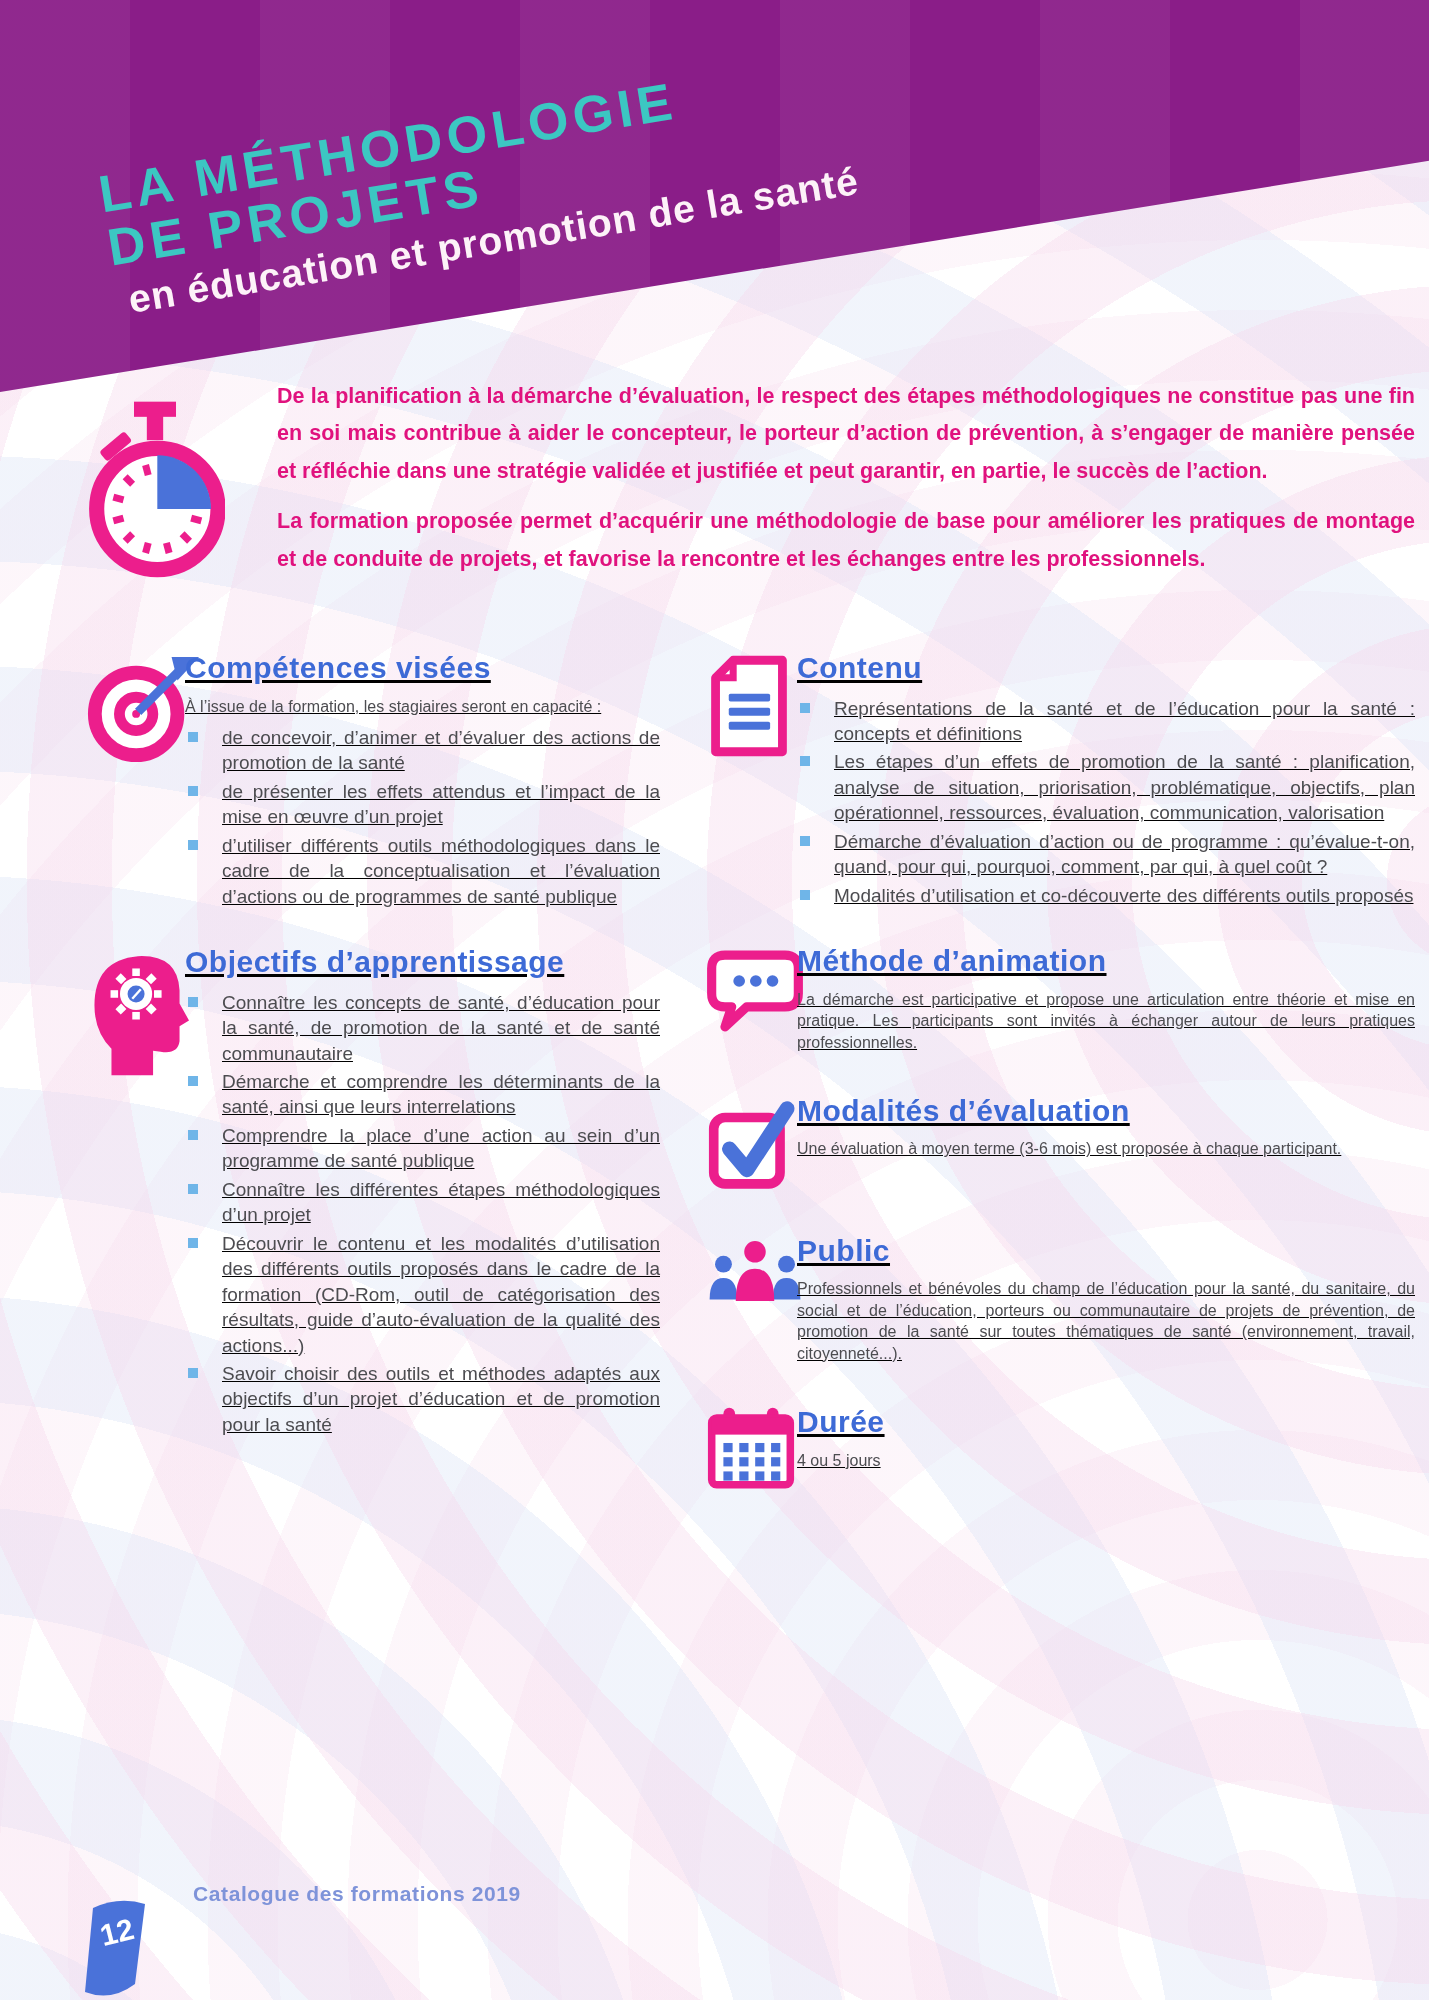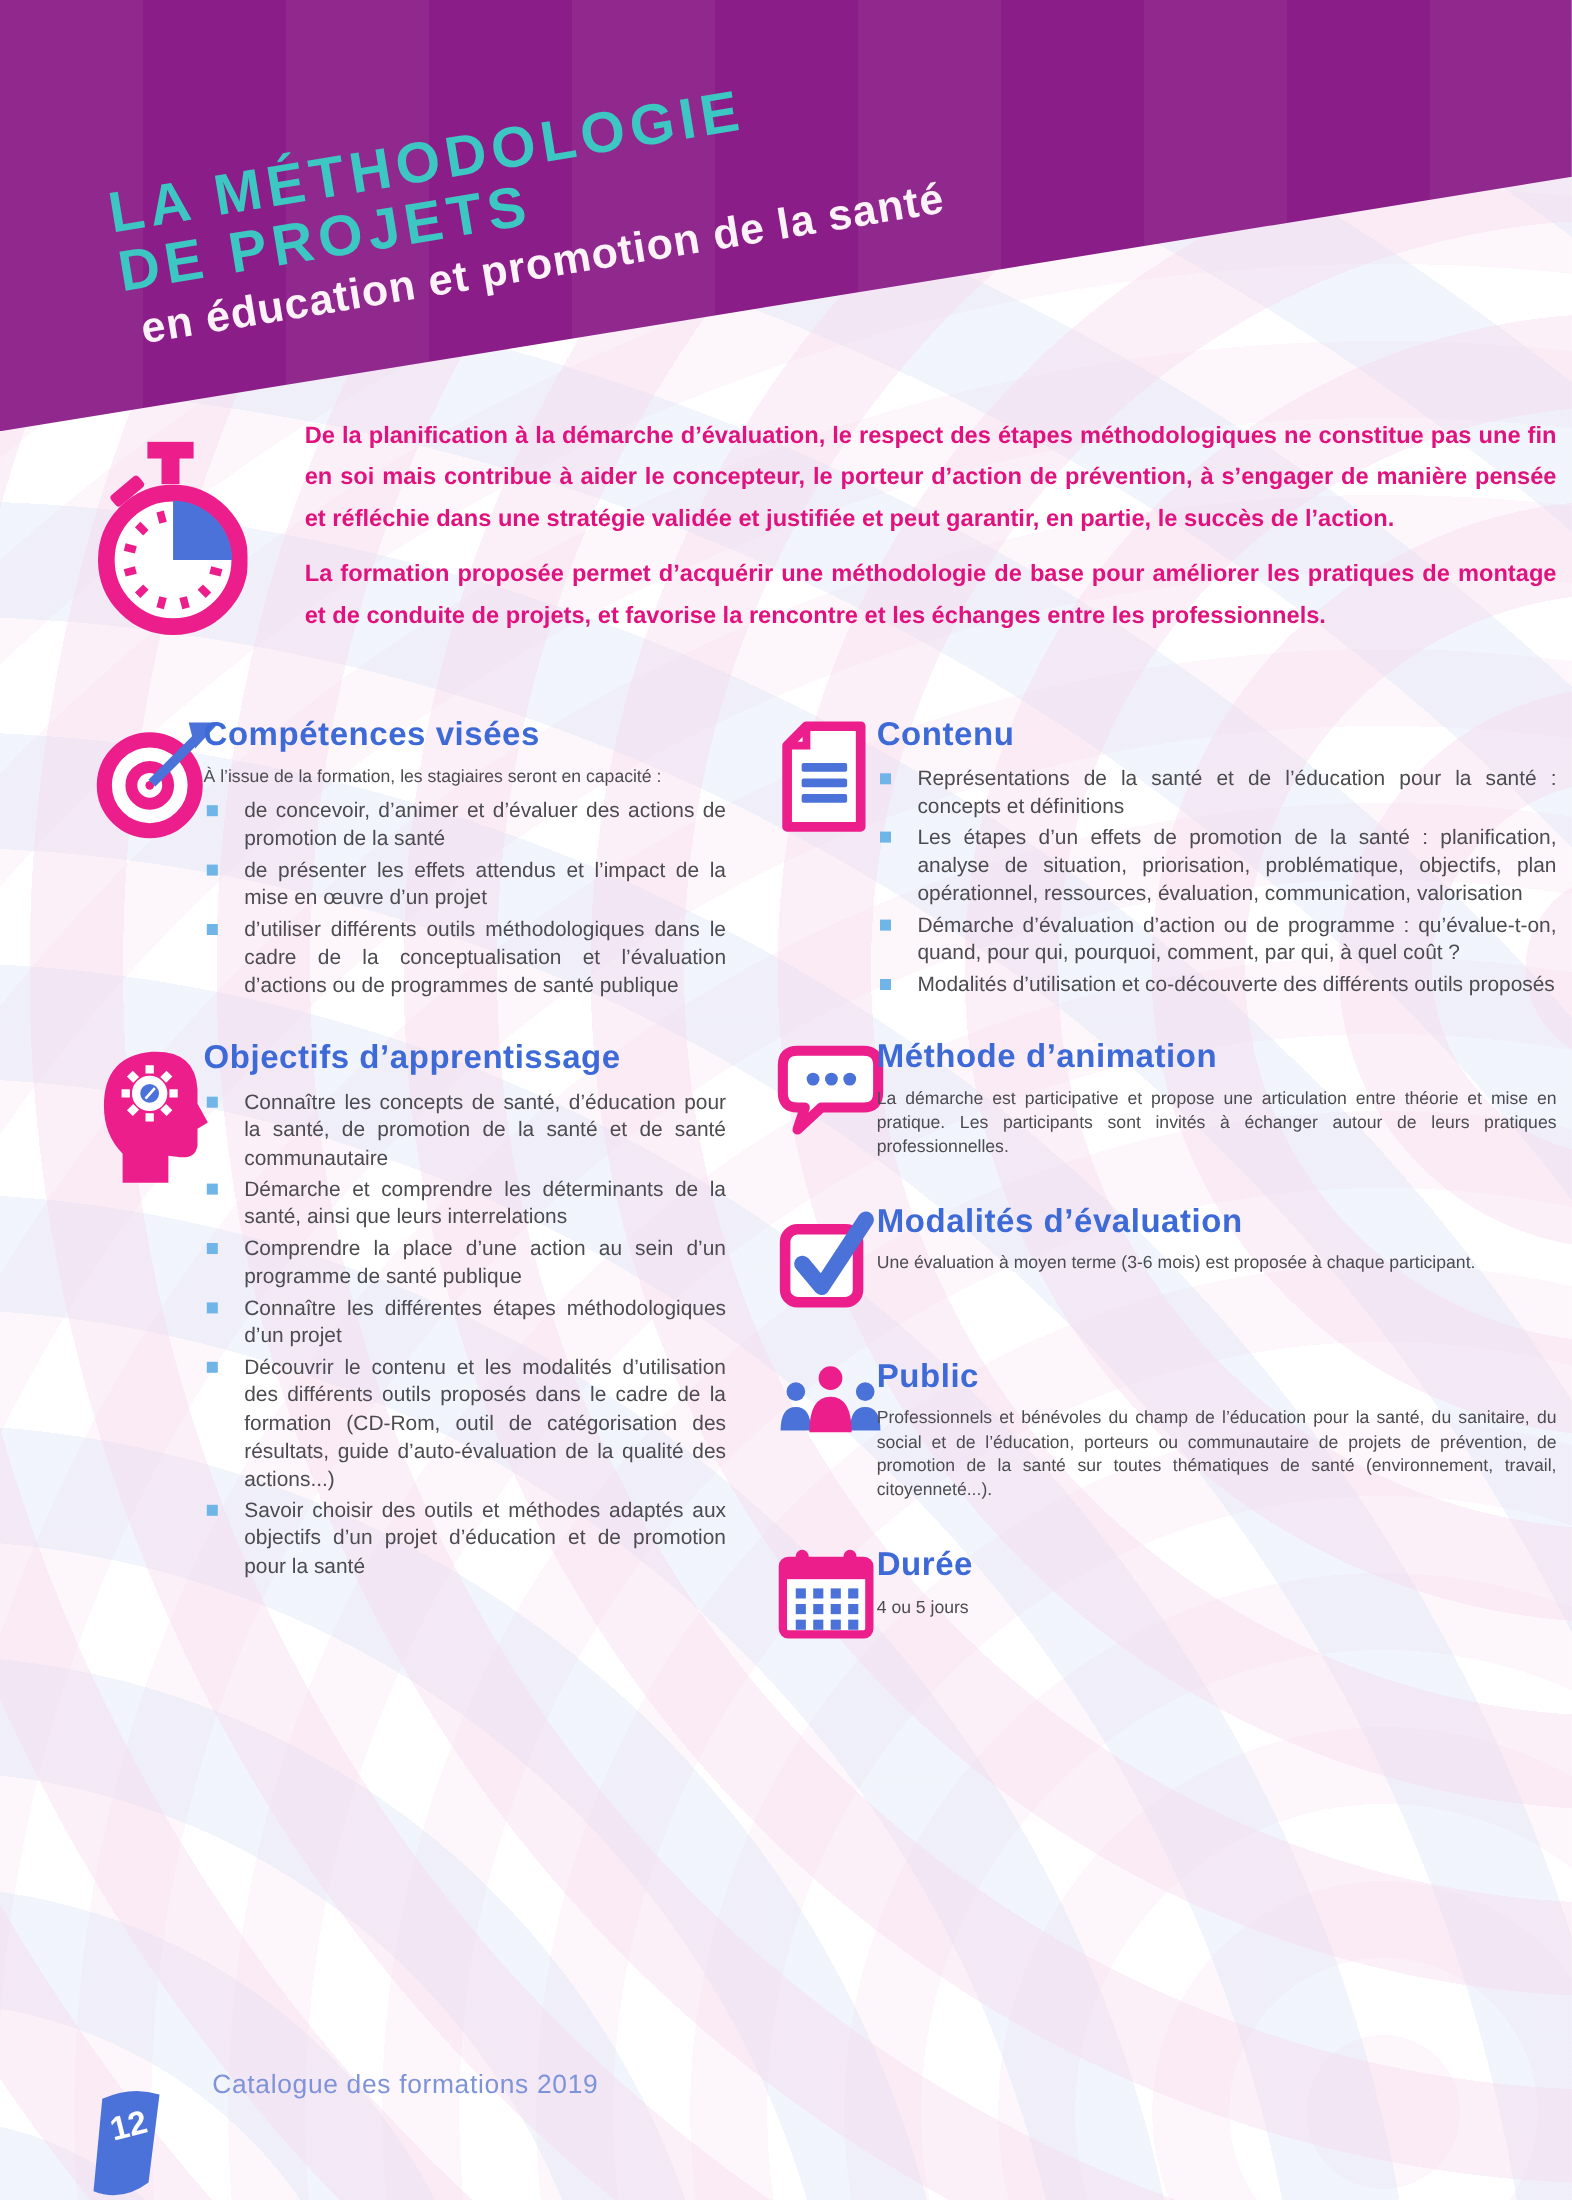--- a/index.html
+++ b/index.html
@@ -45,21 +45,21 @@
   .intro-row{
     position:absolute;top:378px;left:85px;width:1330px;
     display:flex;gap:52px;
   }
   .intro-icon{width:140px;flex:0 0 140px;padding-top:12px;}
   .intro-text{flex:1;color:#e0127e;font-weight:bold;font-size:21.5px;line-height:1.74;text-align:justify;}
   .intro-text p{margin:0 0 13px 0;}
   
   .columns{
     position:absolute;top:648px;left:85px;width:1330px;
-    display:grid;grid-template-columns:575px 1fr;column-gap:45px;
+    display:grid;grid-template-columns:575px 1fr;column-gap:45px;text-decoration:underline;
   }
   .section{display:flex;margin-bottom:30px;}
   .icon-cell{flex:0 0 100px;width:100px;padding-top:2px;}
   .col-right .icon-cell{flex:0 0 92px;width:92px;}
   .content{flex:1;min-width:0;}
   h2{
     margin:4px 0 12px 0;
     font-size:30px;font-weight:bold;letter-spacing:.5px;
     color:#3d6ad6;line-height:1.05;
   }
@@ -71,21 +71,21 @@
     color:#4c4c50;font-size:19px;line-height:1.34;text-align:justify;
   }
   ul.bullets li::before{
     content:"";position:absolute;left:3px;top:7px;
     width:10px;height:10px;background:#6fb5e8;
   }
   
   .footer-ribbon{position:absolute;left:72px;top:1892px;}
   .footer-label{
     position:absolute;left:193px;top:1882px;
-    color:#7e93d9;font-size:24px;font-weight:normal;letter-spacing:.6px;
+    color:#7e93d9;font-size:21px;font-weight:bold;letter-spacing:.6px;
   }
 </style>
 </head>
 <body>
 
 <div class="page">
 
   <div class="banner">
     <div class="banner-titles">
       <div class="title-line">LA MÉTHODOLOGIE</div>

